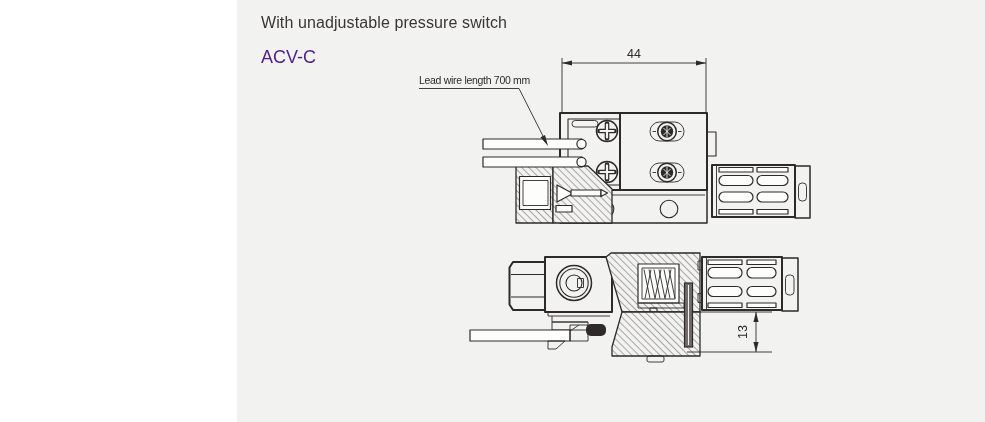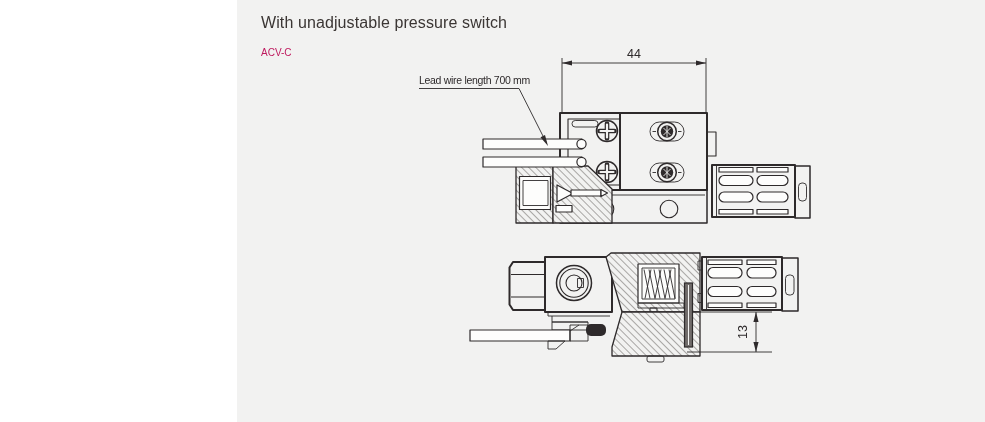--- a/index.html
+++ b/index.html
@@ -1,20 +1,20 @@
 <!DOCTYPE html>
 <html><head>
 <meta charset="utf-8">
 <style>
   html,body{margin:0;padding:0;background:#ffffff;}
   body{width:985px;height:422px;position:relative;overflow:hidden;
        font-family:"Liberation Sans",sans-serif;color:#3c3837;}
   .panel{position:absolute;left:237px;top:0;width:748px;height:422px;background:#f2f2f1;}
   .title{position:absolute;left:261px;top:14px;font-size:16px;color:#3b3634;letter-spacing:0.1px;}
-  .model{position:absolute;left:261px;top:47px;font-size:10px;color:#be185d;}
+  .model{position:absolute;left:261px;top:47px;font-size:18px;color:#4c1d95;}
   svg{position:absolute;left:0;top:0;}
   .ln{fill:none;stroke:#2e2a2b;stroke-width:1.1;stroke-linejoin:round;stroke-linecap:butt;}
   .bold{stroke-width:2;}
   .mid{stroke-width:1.5;}
   .thin{stroke-width:0.9;}
   .wht{fill:#fdfdfc;stroke:#2e2a2b;stroke-width:1.2;stroke-linejoin:round;}
   .hat{fill:url(#hatch);stroke:#2e2a2b;stroke-width:1.3;stroke-linejoin:round;}
   .dk{fill:#2e2a2b;stroke:none;}
   .arr{fill:#2e2a2b;stroke:none;}
   .dimtxt{font-family:"Liberation Sans",sans-serif;font-size:12.5px;fill:#2e2a2b;}

